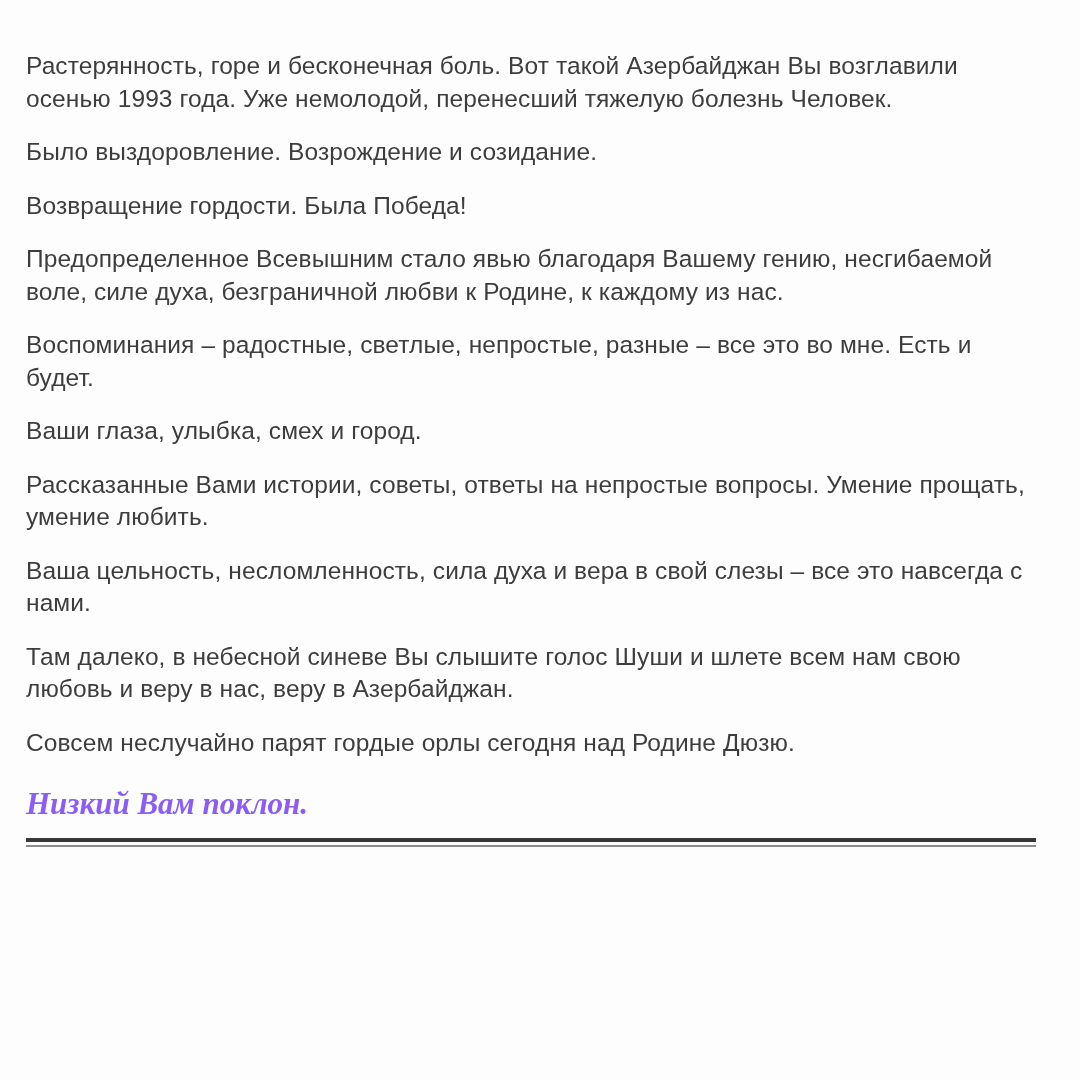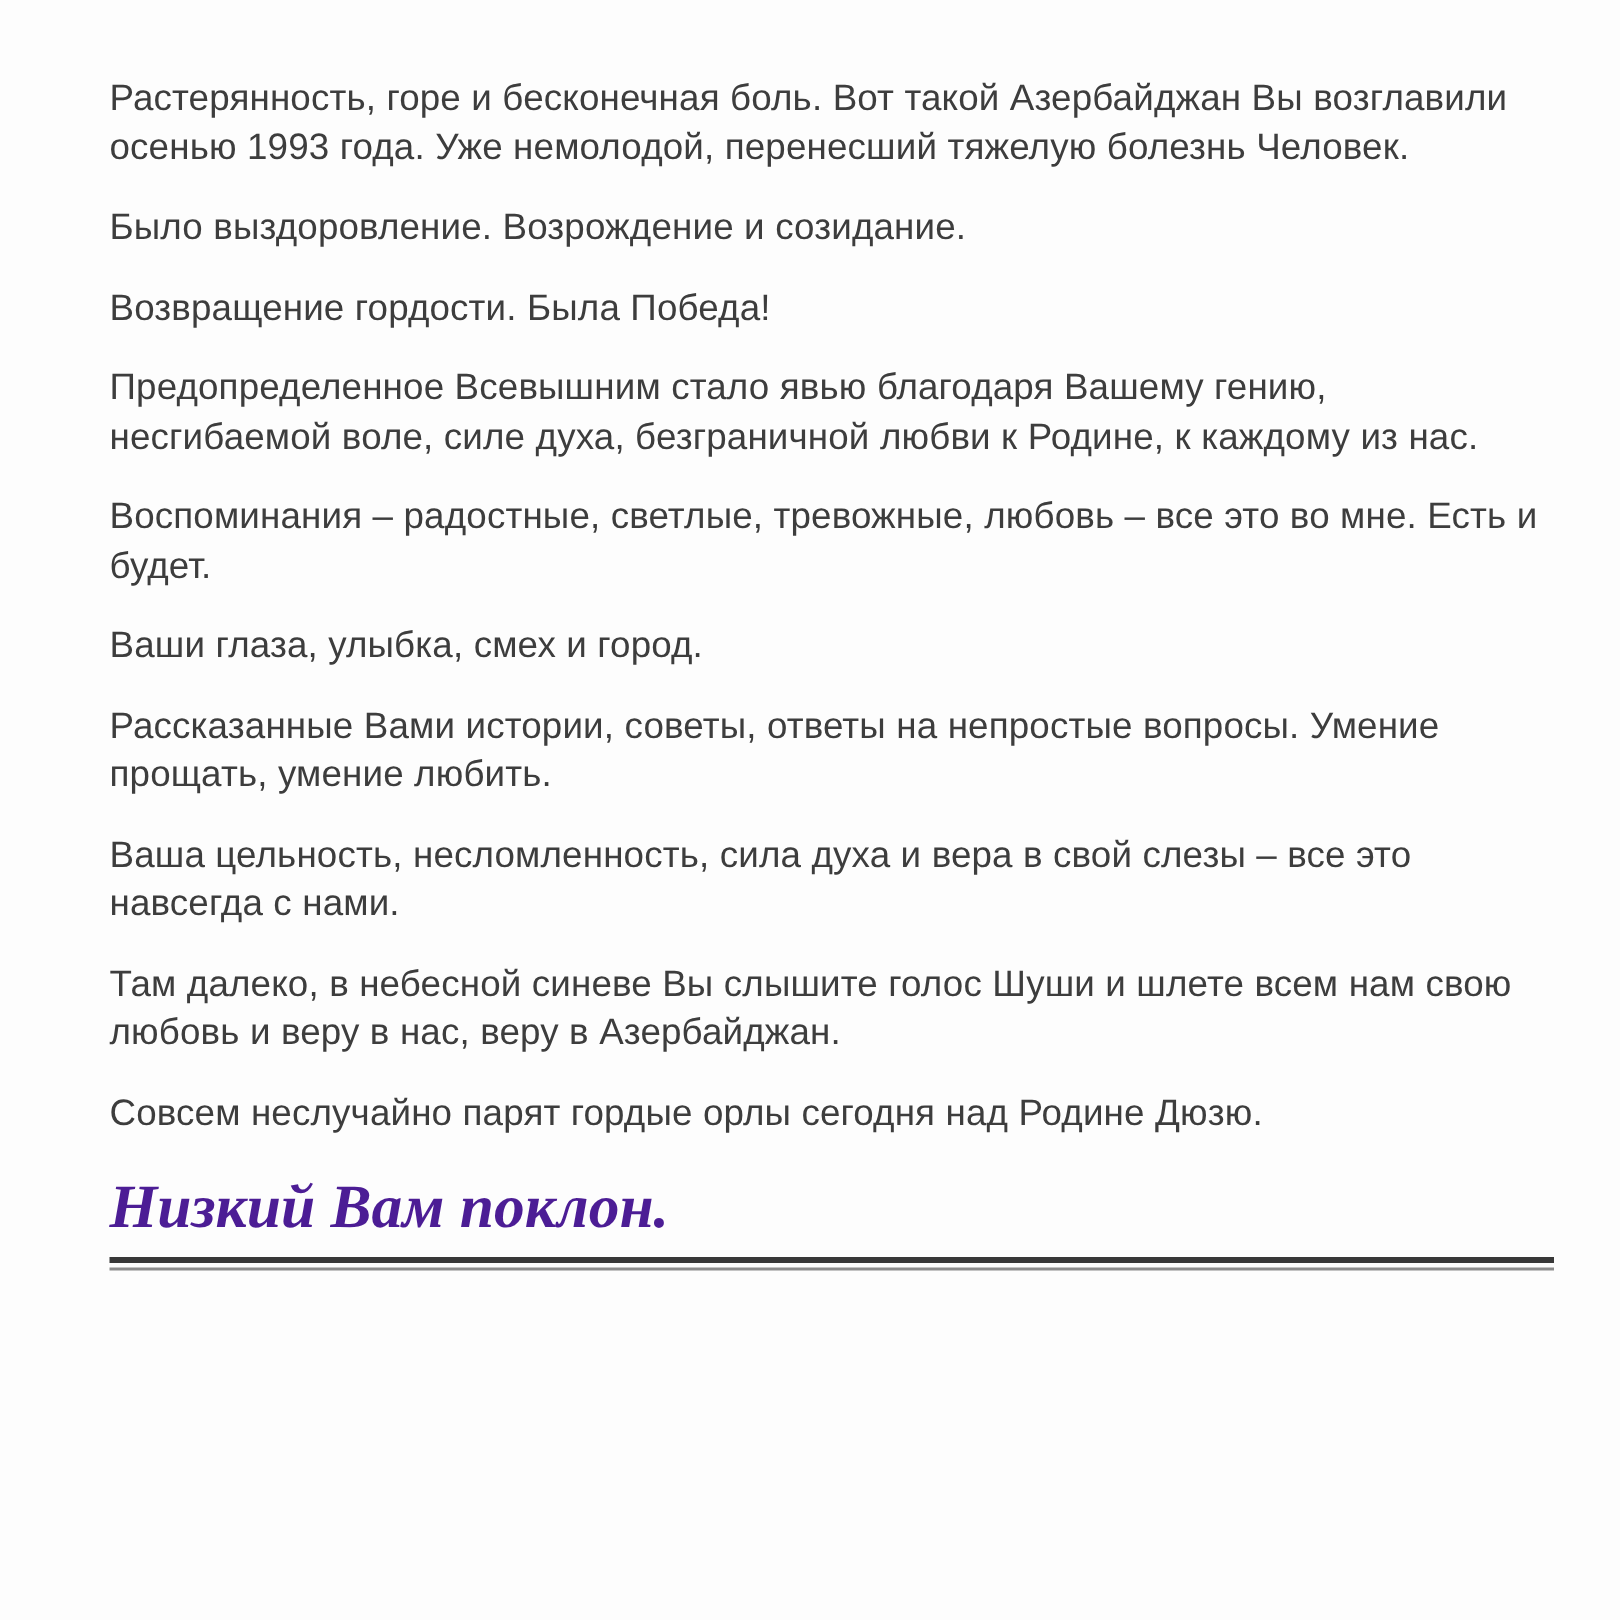--- a/index.html
+++ b/index.html
@@ -10,58 +10,58 @@
     width: 1080px;
     height: 1080px;
     background: #fdfdfd;
     overflow: hidden;
     font-family: "Liberation Sans", sans-serif;
   }
   .page {
     box-sizing: border-box;
     width: 1080px;
     height: 1080px;
-    padding: 50px 44px 0 73px;
+    padding: 50px 44px 0 26px;
     color: #3d3d3d;
   }
   .body-text p {
     margin: 0 0 21px 0;
     font-size: 24.5px;
     line-height: 32.5px;
     letter-spacing: 0.1px;
     font-weight: 400;
   }
   .signature {
     margin: 28px 0 0 0;
     font-family: "Liberation Serif", "DejaVu Serif", serif;
     font-style: italic;
     font-weight: 700;
-    font-size: 41px;
+    font-size: 31px;
     line-height: 34px;
-    color: #4c1d95;
+    color: #8b5cf6;
   }
   .double-rule {
     margin-top: 17px;
     height: 3px;
     border-top: 4px solid #383838;
     border-bottom: 2px solid #8c8c8c;
     background: transparent;
     width: 100%;
   }
 </style>
 </head>
 <body>
 
 <div class="page">
   <div class="body-text">
     <p>Растерянность, горе и бесконечная боль. Вот такой Азербайджан Вы возглавили осенью 1993 года. Уже немолодой, перенесший тяжелую болезнь Человек.</p>
     <p>Было выздоровление. Возрождение и созидание.</p>
     <p>Возвращение гордости. Была Победа!</p>
     <p>Предопределенное Всевышним стало явью благодаря Вашему гению, несгибаемой воле, силе духа, безграничной любви к Родине, к каждому из нас.</p>
-    <p>Воспоминания – радостные, светлые, тревожные, любовь – все это во мне. Есть и будет.</p>
+    <p>Воспоминания – радостные, светлые, непростые, разные – все это во мне. Есть и будет.</p>
     <p>Ваши глаза, улыбка, смех и город.</p>
     <p>Рассказанные Вами истории, советы, ответы на непростые вопросы. Умение прощать, умение любить.</p>
     <p>Ваша цельность, несломленность, сила духа и вера в свой слезы – все это навсегда с нами.</p>
     <p>Там далеко, в небесной синеве Вы слышите голос Шуши и шлете всем нам свою любовь и веру в нас, веру в Азербайджан.</p>
     <p>Совсем неслучайно парят гордые орлы сегодня над Родине Дюзю.</p>
   </div>
   <p class="signature">Низкий Вам поклон.</p>
   <div class="double-rule"></div>
 </div>
 

